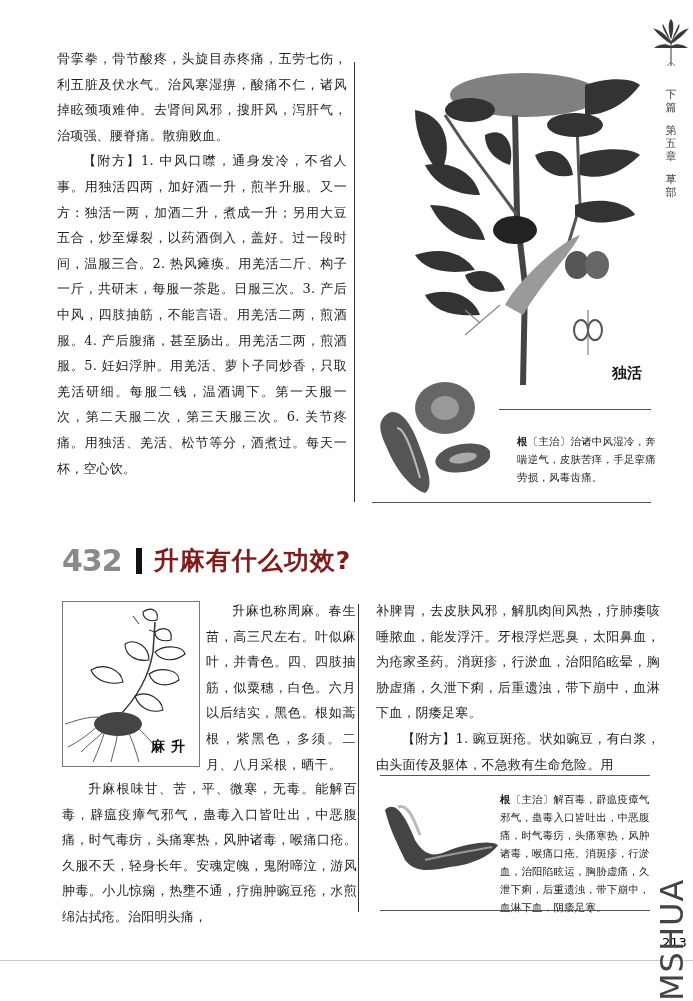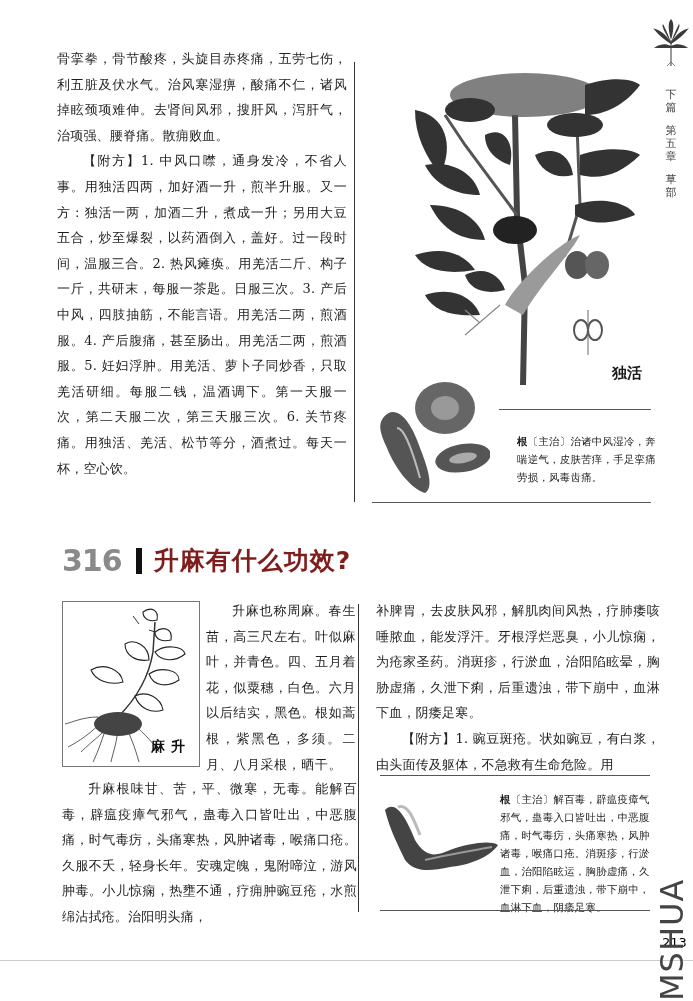--- a/index.html
+++ b/index.html
@@ -149,21 +149,21 @@
   </svg>
 </div>
 
 <div class="hline" style="left:499px; top:409px; width:152px;"></div>
 <div class="abs caption" style="left:517px; top:432px; width:140px;">
   <b>根</b><span>〔主治〕治诸中风湿冷，奔喘逆气，皮肤苦痒，手足挛痛劳损，风毒齿痛。</span>
 </div>
 <div class="hline" style="left:372px; top:502px; width:279px;"></div>
 
 <div id="heading" class="abs">
-  <span class="num">316</span>
+  <span class="num">432</span>
   <span class="bar"></span>
   <span class="title">升麻有什么功效?</span>
 </div>
 
 <div id="plant-box" class="abs">
   <svg width="136" height="164" viewBox="0 0 136 164">
     <path d="M55 115 C70 100 85 80 90 50 L92 20" stroke="#333" stroke-width="1.5" fill="none"></path>
     <g fill="#fff" stroke="#222" stroke-width="1.1">
       <path d="M80 10 C88 4 96 8 94 18 C88 20 80 18 80 10Z"></path>
       <path d="M92 30 C100 24 110 26 108 38 C100 40 92 38 92 30Z"></path>
@@ -182,31 +182,31 @@
       <path d="M65 118 C78 128 88 138 96 150"></path>
       <path d="M35 115 C20 115 10 120 2 122"></path>
       <path d="M50 118 C45 128 30 138 18 150"></path>
     </g>
     <ellipse cx="55" cy="122" rx="24" ry="12" fill="#444"></ellipse>
   </svg>
   <span id="plant-label">麻升</span>
 </div>
 
 <div class="abs" style="left:206px; top:598px; width:150px;">
-  <p class="para indent" style="letter-spacing:0.6px;">升麻也称周麻。春生苗，高三尺左右。叶似麻叶，并青色。四、五月着花，似粟穗，白色。六月以后结实，黑色。根如蒿根，紫黑色，多须。二月、八月采根，晒干。</p>
+  <p class="para indent" style="letter-spacing:0.6px;">升麻也称周麻。春生苗，高三尺左右。叶似麻叶，并青色。四、四肢抽筋，似粟穗，白色。六月以后结实，黑色。根如蒿根，紫黑色，多须。二月、八月采根，晒干。</p>
 </div>
 
 <div class="abs" style="left:62px; top:776px; width:295px;">
   <p class="para indent">升麻根味甘、苦，平、微寒，无毒。能解百毒，辟瘟疫瘴气邪气，蛊毒入口皆吐出，中恶腹痛，时气毒疠，头痛寒热，风肿诸毒，喉痛口疮。久服不夭，轻身长年。安魂定魄，鬼附啼泣，游风肿毒。小儿惊痫，热壅不通，疗痈肿豌豆疮，水煎绵沾拭疮。治阳明头痛，</p>
 </div>
 
 <div class="vline" style="left:358px; top:604px; height:308px;"></div>
 
 <div class="abs" style="left:376px; top:598px; width:284px;">
-  <p class="para">补脾胃，去皮肤风邪，解肌肉间风热，疗肺痿咳唾脓血，能发浮汗。牙根浮烂恶臭，小儿惊痫，为疮家圣药。消斑疹，行淤血，治阳陷眩晕，胸胁虚痛，久泄下痢，后重遗浊，带下崩中，血淋下血，阴痿足寒。</p>
+  <p class="para">补脾胃，去皮肤风邪，解肌肉间风热，疗肺痿咳唾脓血，能发浮汗。牙根浮烂恶臭，太阳鼻血，为疮家圣药。消斑疹，行淤血，治阳陷眩晕，胸胁虚痛，久泄下痢，后重遗浊，带下崩中，血淋下血，阴痿足寒。</p>
   <p class="para indent">【附方】1. 豌豆斑疮。状如豌豆，有白浆，由头面传及躯体，不急救有生命危险。用</p>
 </div>
 
 <div class="hline" style="left:380px; top:775px; width:270px;"></div>
 <div class="abs" style="left:380px; top:795px; width:120px; height:90px;">
   <svg width="120" height="90" viewBox="0 0 120 90">
     <path d="M5 15 C15 5 25 20 35 45 C45 62 55 62 70 55 C90 48 110 45 118 50 C110 62 90 70 70 72 C50 76 35 78 25 65 C18 50 10 35 5 15Z" fill="#444"></path>
     <path d="M18 12 C28 8 34 25 40 40" stroke="#bbb" stroke-width="3" fill="none"></path>
     <path d="M45 65 C65 60 90 56 112 52" stroke="#999" stroke-width="2" fill="none"></path>
   </svg>

